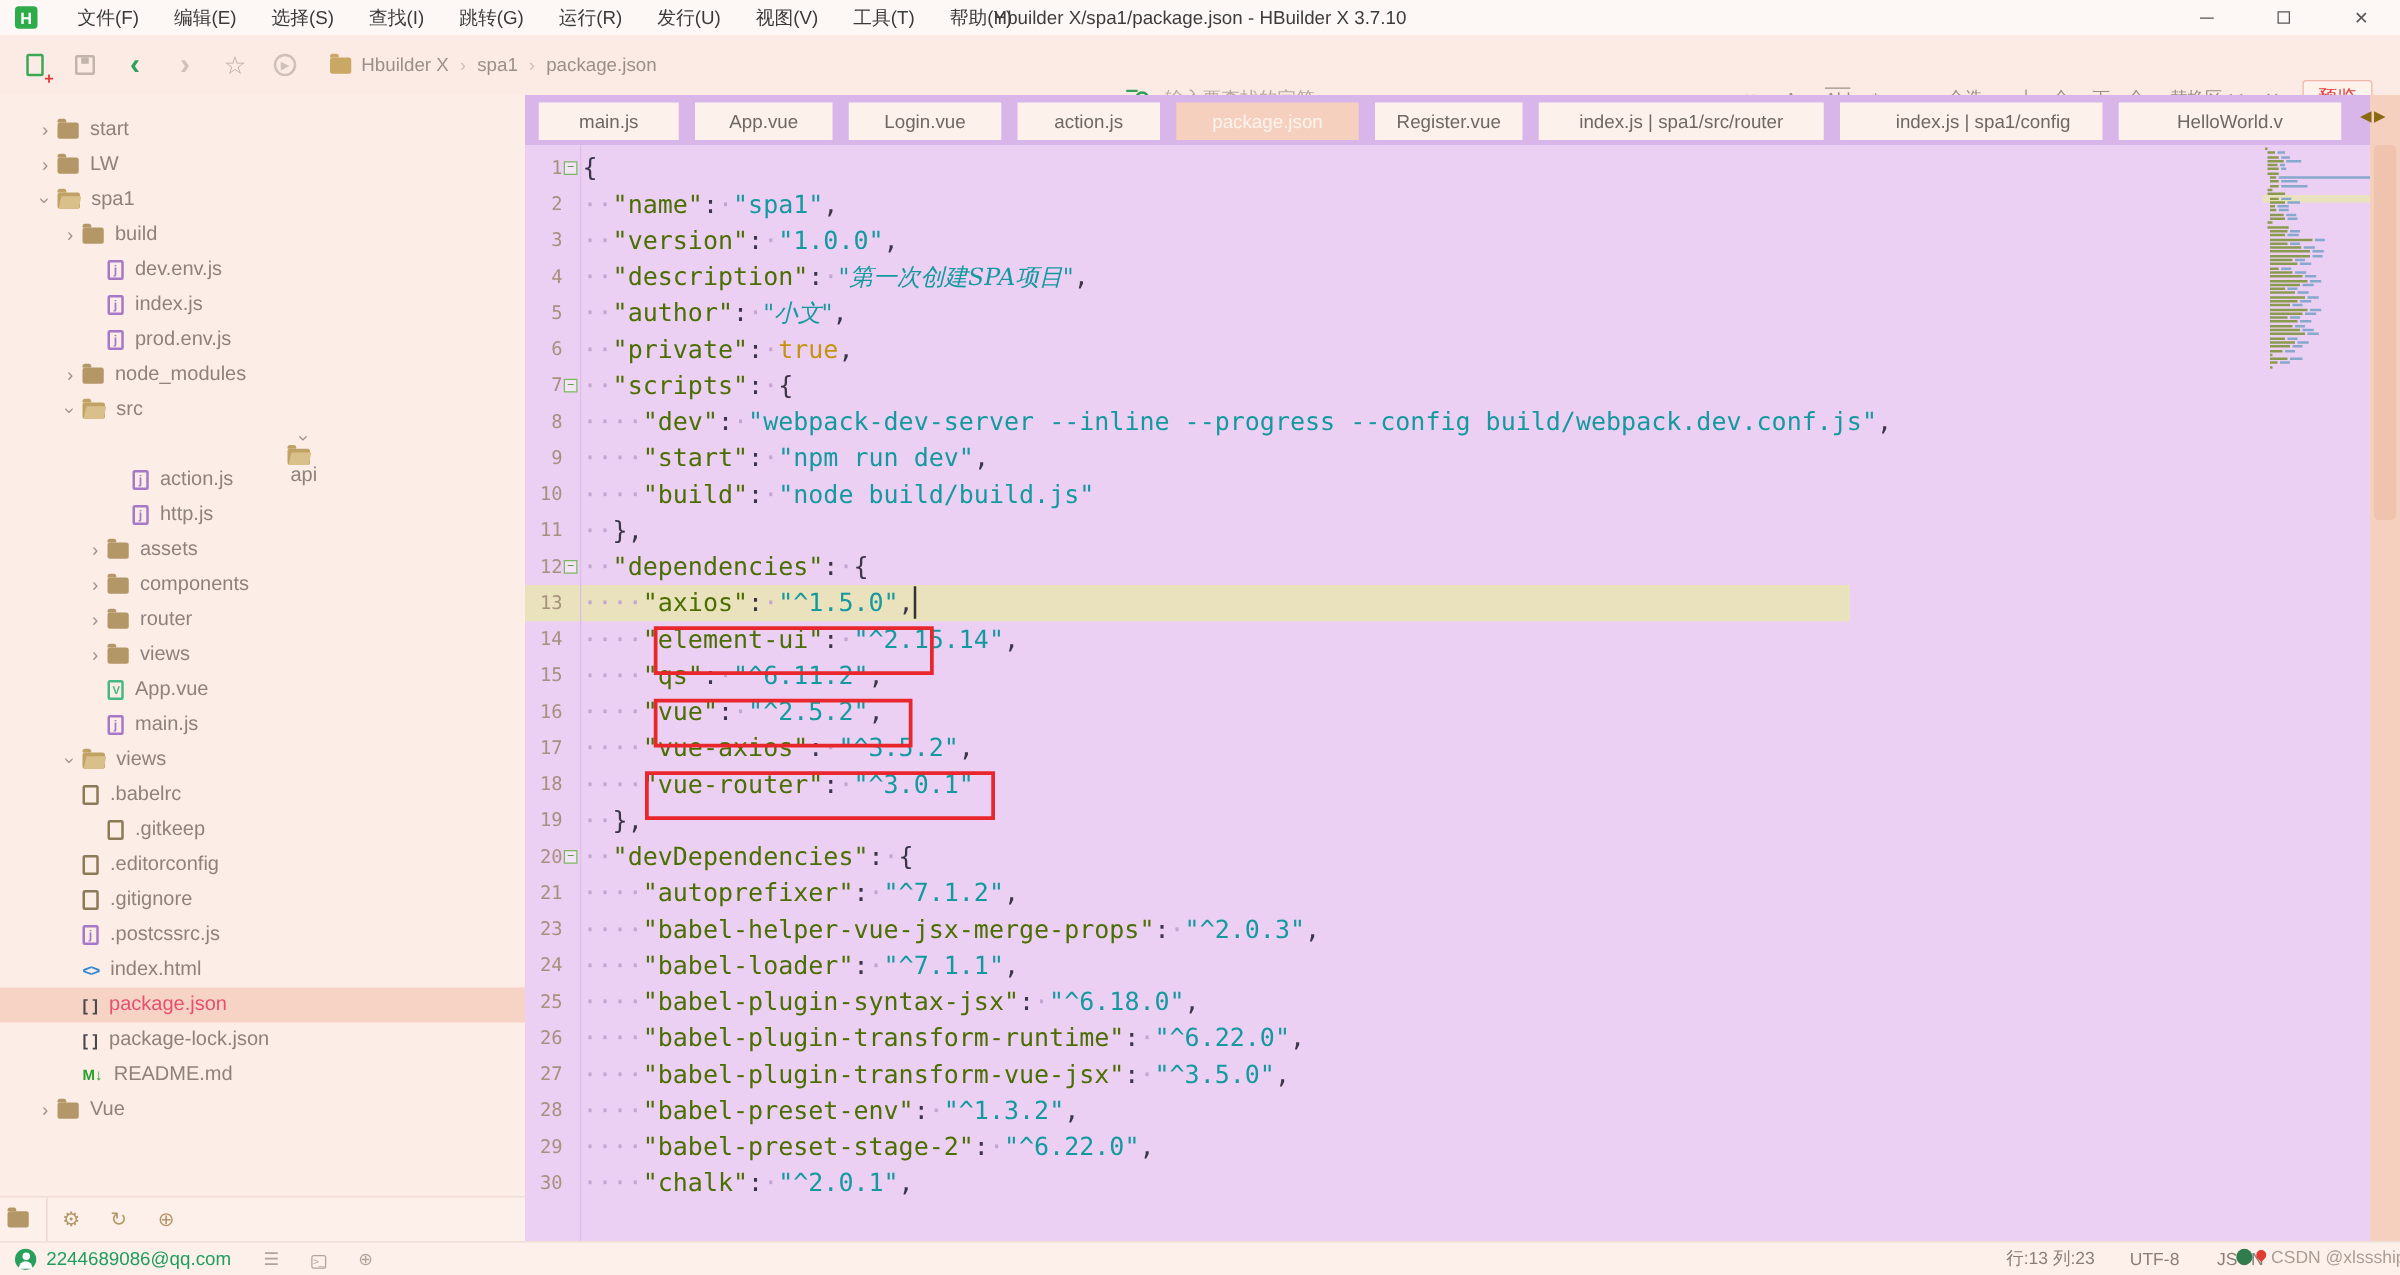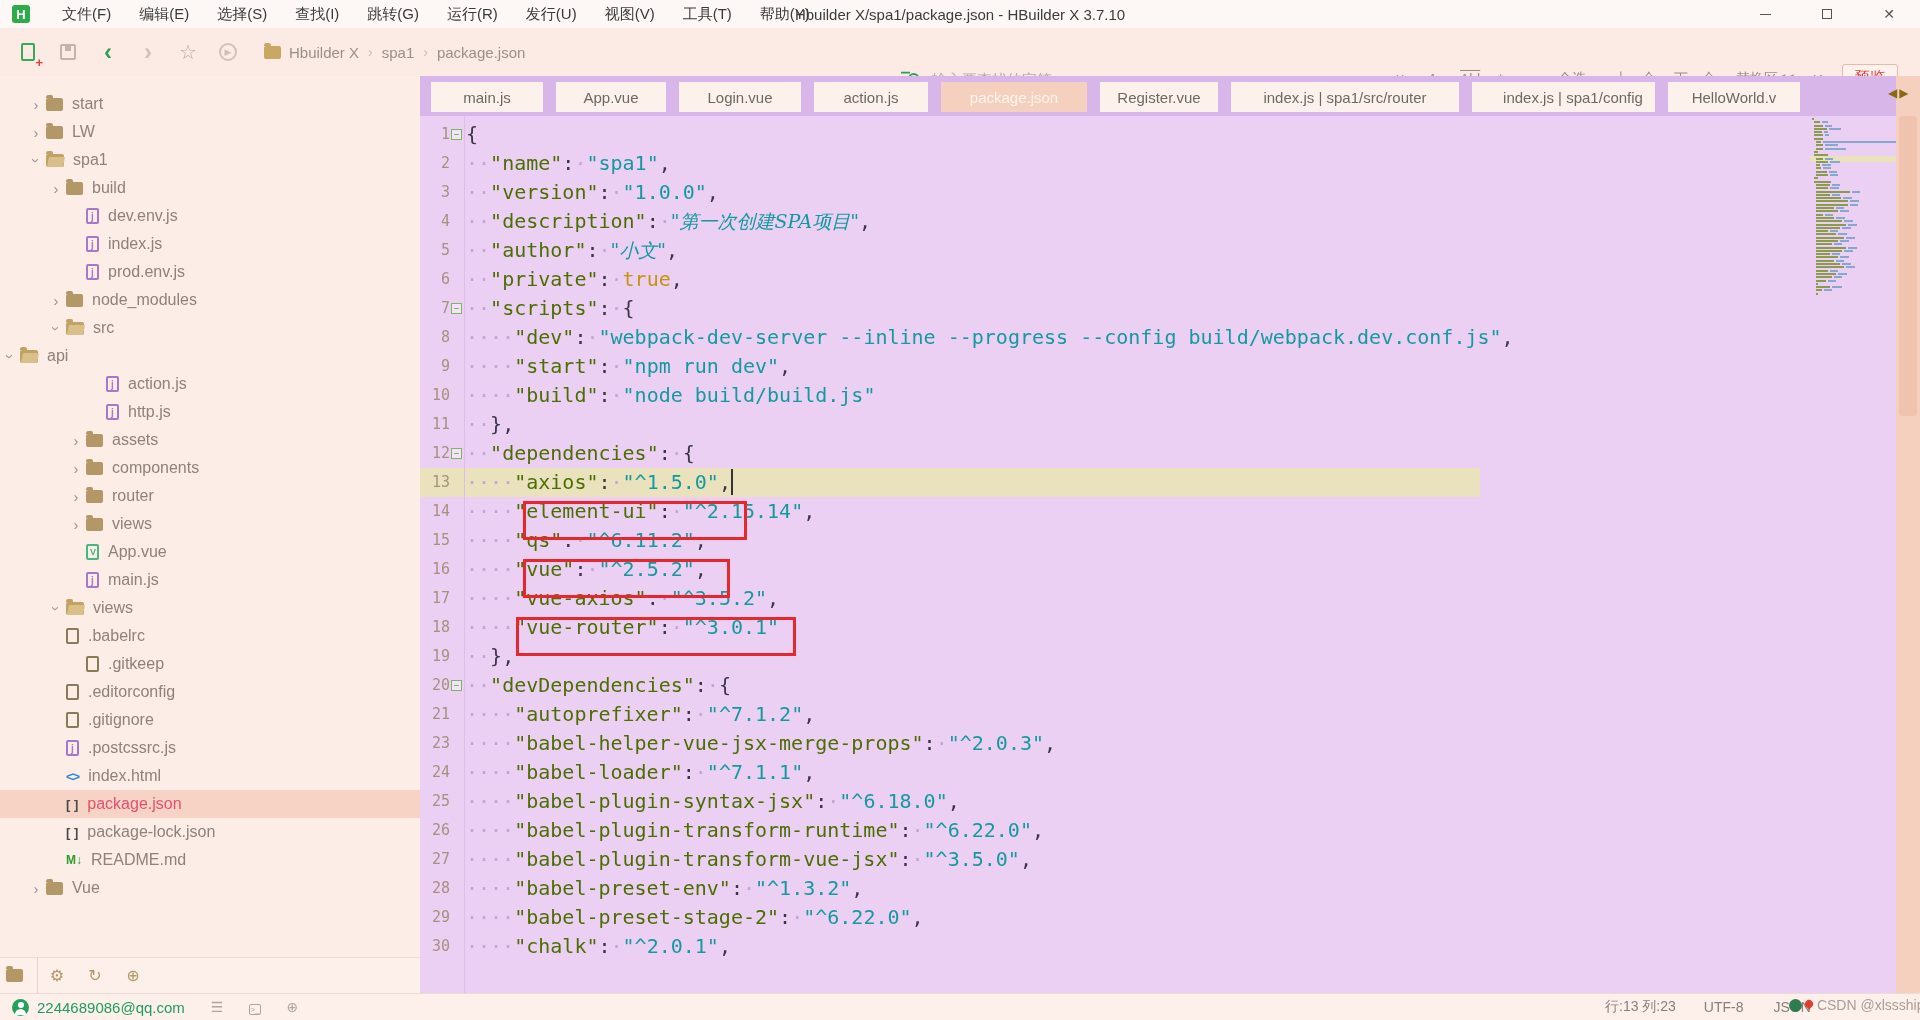--- a/index.html
+++ b/index.html
@@ -254,21 +254,21 @@
         <div class="tree-row" style="padding-left: 46px;">
           <span class="chev">›</span>
           <span class="tico ti-folder"></span>
           <span>node_modules</span>
         </div>
         <div class="tree-row" style="padding-left: 46px;">
           <span class="chev open">›</span>
           <span class="tico ti-folder-open"></span>
           <span>src</span>
         </div>
-        <div class="tree-row" style="">
+        <div class="tree-row" style="padding-left: 66px; flex-direction: column;">
           <span class="chev open">›</span>
           <span class="tico ti-folder-open"></span>
           <span>api</span>
         </div>
         <div class="tree-row" style="padding-left: 106px;">
           <span class="tico ti-js"></span>
           <span>action.js</span>
         </div>
         <div class="tree-row" style="padding-left: 106px;">
           <span class="tico ti-js"></span>
@@ -367,22 +367,22 @@
 
   <div class="editor">
     <div class="tabstrip" id="tabstrip">
         <div class="tab" style="width: 112px;">main.js</div>
         <div class="tab" style="width: 110px;">App.vue</div>
         <div class="tab" style="width: 122px;">Login.vue</div>
         <div class="tab" style="width: 114px;">action.js</div>
         <div class="tab active" style="width: 146px;">package.json</div>
         <div class="tab" style="width: 118px;">Register.vue</div>
         <div class="tab" style="width: 228px;">index.js | spa1/src/router</div>
-        <div class="tab" style="width: 183px; padding-left: 29px;">index.js | spa1/config</div>
-        <div class="tab" style="width: 132px;">HelloWorld.v</div>
+        <div class="tab" style="width: 210px; padding-left: 29px;">index.js | spa1/config</div>
+        <div class="tab" style="width: 178px;">HelloWorld.v</div>
       </div>
     <div class="tab-arrows"><span>◀</span><span>▶</span></div>
     <div class="codewrap">
       <div class="curline" style="top: 352px;"></div>
       <div class="gutterline"></div>
       <div class="code-lines" id="codelines">
           <div class="code-line"><span class="lnum">1</span><span class="fold">−</span><span class="ltext"><span class="tp">{</span></span></div>
           <div class="code-line"><span class="lnum">2</span><span class="ltext"><span class="tw">··</span><span class="tk">"name"</span><span class="tp">:</span><span class="tw">·</span><span class="ts">"spa1"</span><span class="tp">,</span></span></div>
           <div class="code-line"><span class="lnum">3</span><span class="ltext"><span class="tw">··</span><span class="tk">"version"</span><span class="tp">:</span><span class="tw">·</span><span class="ts">"1.0.0"</span><span class="tp">,</span></span></div>
           <div class="code-line"><span class="lnum">4</span><span class="ltext"><span class="tw">··</span><span class="tk">"description"</span><span class="tp">:</span><span class="tw">·</span><span class="tc">"第一次创建SPA项目"</span><span class="tp">,</span></span></div>

